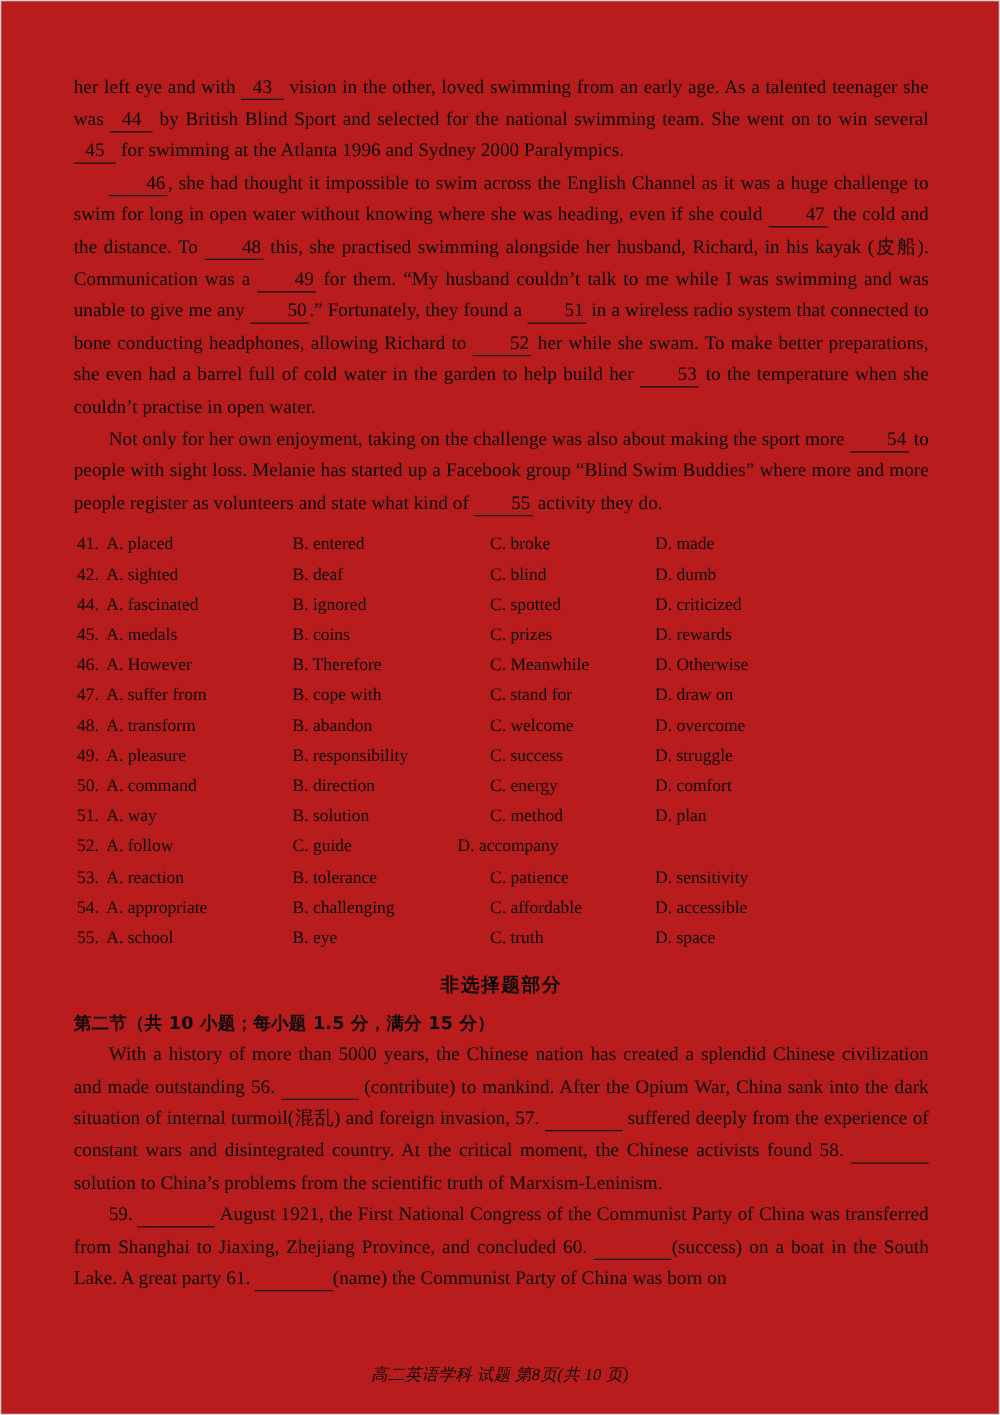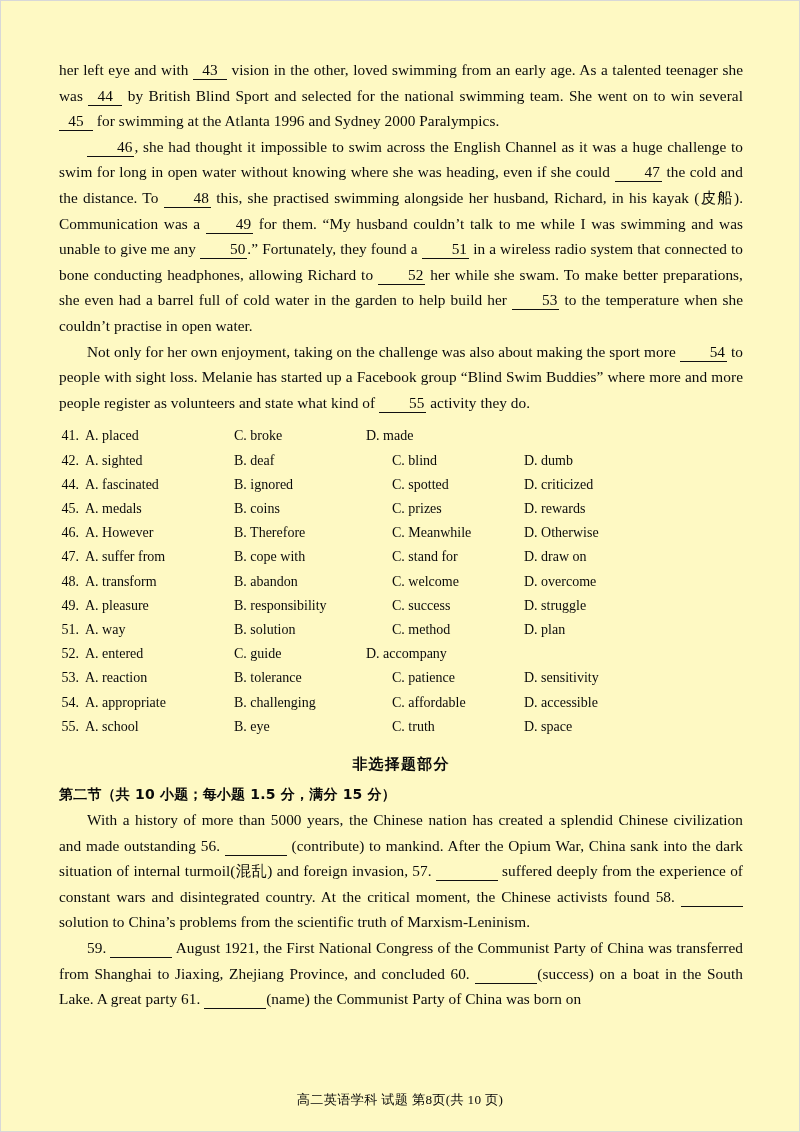--- a/index.html
+++ b/index.html
@@ -9,21 +9,21 @@
     height: 1132px;
     background: #ffffff;
     font-family: "Liberation Serif", "DejaVu Serif", serif;
     color: #0a0a0a;
     overflow: hidden;
   }
   .page {
     position: relative;
     width: 800px;
     height: 1132px;
-    background: #fef9c3;
+    background: #b91c1c;
     border: 1px solid #d8d8d8;
     padding: 56px 56px 0 58px;
   }
   .body-text {
     font-size: 15.3px;
     line-height: 25.6px;
     text-align: justify;
     text-justify: inter-word;
     letter-spacing: 0.05px;
   }
@@ -77,37 +77,38 @@
   .footer {
     position: absolute;
     left: 0;
     right: 0;
     bottom: 22px;
     text-align: center;
     font-family: "DejaVu Sans", "Liberation Sans", sans-serif;
     font-size: 13.2px;
     letter-spacing: 0.3px;
   }
-  .footer .lat { font-family: "Liberation Serif", serif; }
+  .footer .lat { font-family: "Liberation Serif", serif; font-style: italic; }
 </style>
 </head>
 <body>
 
 <div class="page">
 
   <div class="body-text">
     <p class="para" id="para-1">her left eye and with <span class="blank n">43</span> vision in the other, loved swimming from an early age. As a talented teenager she was <span class="blank n">44</span> by British Blind Sport and selected for the national swimming team. She went on to win several <span class="blank n">45</span> for swimming at the Atlanta 1996 and Sydney 2000 Paralympics.</p>
     <p class="para indent" id="para-2"><span class="blank n">46</span>, she had thought it impossible to swim across the English Channel as it was a huge challenge to swim for long in open water without knowing where she was heading, even if she could <span class="blank n">47</span> the cold and the distance. To <span class="blank n">48</span> this, she practised swimming alongside her husband, Richard, in his kayak (皮船). Communication was a <span class="blank n">49</span> for them. “My husband couldn’t talk to me while I was swimming and was unable to give me any <span class="blank n">50</span>.” Fortunately, they found a <span class="blank n">51</span> in a wireless radio system that connected to bone conducting headphones, allowing Richard to <span class="blank n">52</span> her while she swam. To make better preparations, she even had a barrel full of cold water in the garden to help build her <span class="blank n">53</span> to the temperature when she couldn’t practise in open water.</p>
     <p class="para indent" id="para-3">Not only for her own enjoyment, taking on the challenge was also about making the sport more <span class="blank n">54</span> to people with sight loss. Melanie has started up a Facebook group “Blind Swim Buddies” where more and more people register as volunteers and state what kind of <span class="blank n">55</span> activity they do.</p>
   </div>
 
   <div class="options" id="options-list">
       <div class="opt-row">
         <span class="opt-num">41.</span>
         <span class="opt-a">A. placed</span>
+        <span class="opt-b">B. entered</span>
         <span class="opt-c">C. broke</span>
         <span class="opt-d">D. made</span>
       </div>
       <div class="opt-row">
         <span class="opt-num">42.</span>
         <span class="opt-a">A. sighted</span>
         <span class="opt-b">B. deaf</span>
         <span class="opt-c">C. blind</span>
         <span class="opt-d">D. dumb</span>
       </div>
@@ -147,29 +148,36 @@
         <span class="opt-d">D. overcome</span>
       </div>
       <div class="opt-row">
         <span class="opt-num">49.</span>
         <span class="opt-a">A. pleasure</span>
         <span class="opt-b">B. responsibility</span>
         <span class="opt-c">C. success</span>
         <span class="opt-d">D. struggle</span>
       </div>
       <div class="opt-row">
+        <span class="opt-num">50.</span>
+        <span class="opt-a">A. command</span>
+        <span class="opt-b">B. direction</span>
+        <span class="opt-c">C. energy</span>
+        <span class="opt-d">D. comfort</span>
+      </div>
+      <div class="opt-row">
         <span class="opt-num">51.</span>
         <span class="opt-a">A. way</span>
         <span class="opt-b">B. solution</span>
         <span class="opt-c">C. method</span>
         <span class="opt-d">D. plan</span>
       </div>
       <div class="opt-row">
         <span class="opt-num">52.</span>
-        <span class="opt-a">A. entered</span>
+        <span class="opt-a">A. follow</span>
         <span class="opt-c">C. guide</span>
         <span class="opt-d">D. accompany</span>
       </div>
       <div class="opt-row">
         <span class="opt-num">53.</span>
         <span class="opt-a">A. reaction</span>
         <span class="opt-b">B. tolerance</span>
         <span class="opt-c">C. patience</span>
         <span class="opt-d">D. sensitivity</span>
       </div>

